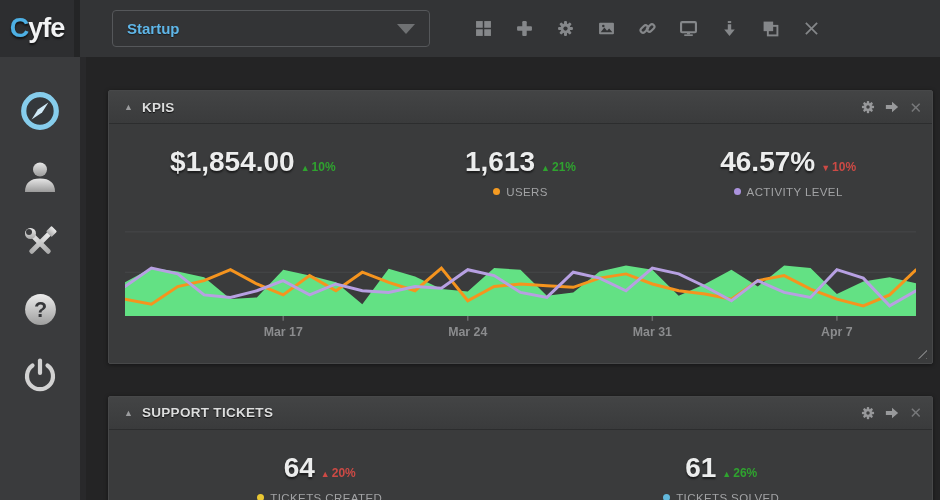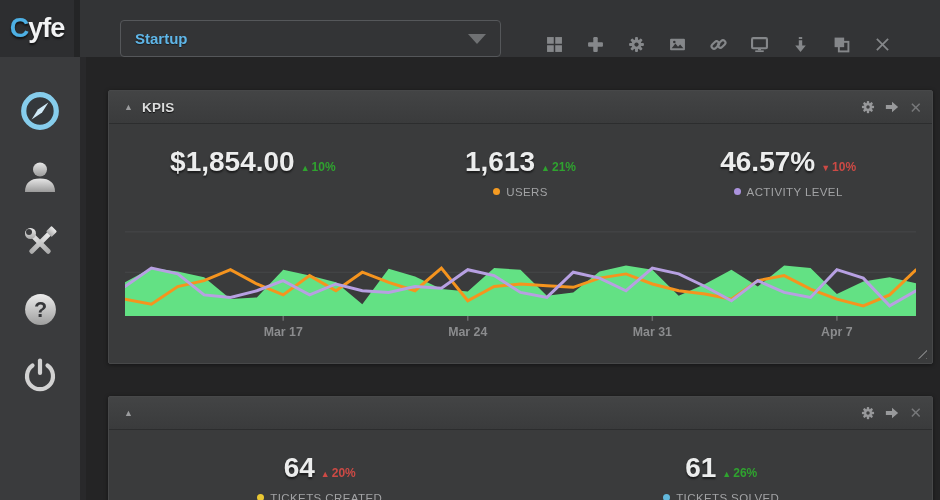--- a/index.html
+++ b/index.html
@@ -1,26 +1,26 @@
 <!DOCTYPE html>
 <html><head>
 <meta charset="utf-8">
 <style>
   * { margin:0; padding:0; box-sizing:border-box; }
   html,body { width:940px; height:500px; overflow:hidden; }
   body { font-family:"Liberation Sans", sans-serif; background:#242425; }
 
   
-  .topbar { display:flex; height:57px; background:#333436; align-items:flex-end; }
+  .topbar { display:flex; height:57px; background:#333436; align-items:center; }
   .logo-box { width:80px; height:57px; flex:0 0 80px; background:#2d2e30;
               border-right:6px solid #242526; display:flex; align-items:center; justify-content:center; }
   .logo { font-size:27px; font-weight:bold; letter-spacing:-1px; color:#f2f3f4;
           text-shadow:0 2px 2px rgba(0,0,0,.6); }
   .logo .c { color:#4db0e4; }
-  .board-select { margin-left:40px; width:381px; height:37px; border:1px solid #55575a; border-radius:4px;
+  .board-select { margin-left:32px; width:318px; height:37px; border:1px solid #55575a; border-radius:4px;
                   display:flex; align-items:center; padding:13px 14px; cursor:pointer; background:#333436; }
   .board-select .val { color:#5fb6e8; font-weight:bold; font-size:15px; text-shadow:0 1px 1px rgba(0,0,0,.5); }
   .board-select .caret { margin-left:auto; width:0; height:0; border-left:9px solid transparent;
                          border-right:9px solid transparent; border-top:10px solid #6f7173; }
   .toolbar { display:flex; align-items:center; gap:15px; margin-left:40px; }
   .tb-icon { width:26px; height:26px; display:flex; align-items:center; justify-content:center; cursor:pointer; }
   .tb-icon svg { display:block; }
 
   
   .main { display:flex; height:443px; }
@@ -279,20 +279,21 @@
           </svg>
       </div>
       <div class="widget-footer">
         <span class="resize-handle"></span>
       </div>
     </div>
 
     <div class="widget">
       <div class="widget-header">
         <span class="collapse">▲</span>
+        <span class="widget-title">SUPPORT TICKETS</span>
         <span class="widget-actions">
           <span class="wa">
             <svg width="14" height="14" viewBox="0 0 16 16">
                 <g fill="#98999b">
                   <rect x="6.6" y="1" width="2.8" height="14" rx="1"></rect>
                   <rect x="6.6" y="1" width="2.8" height="14" rx="1" transform="rotate(45 8 8)"></rect>
                   <rect x="6.6" y="1" width="2.8" height="14" rx="1" transform="rotate(90 8 8)"></rect>
                   <rect x="6.6" y="1" width="2.8" height="14" rx="1" transform="rotate(135 8 8)"></rect>
                   <circle cx="8" cy="8" r="4.6"></circle>
                   <circle cx="8" cy="8" r="2" fill="#3e3f40"></circle>

